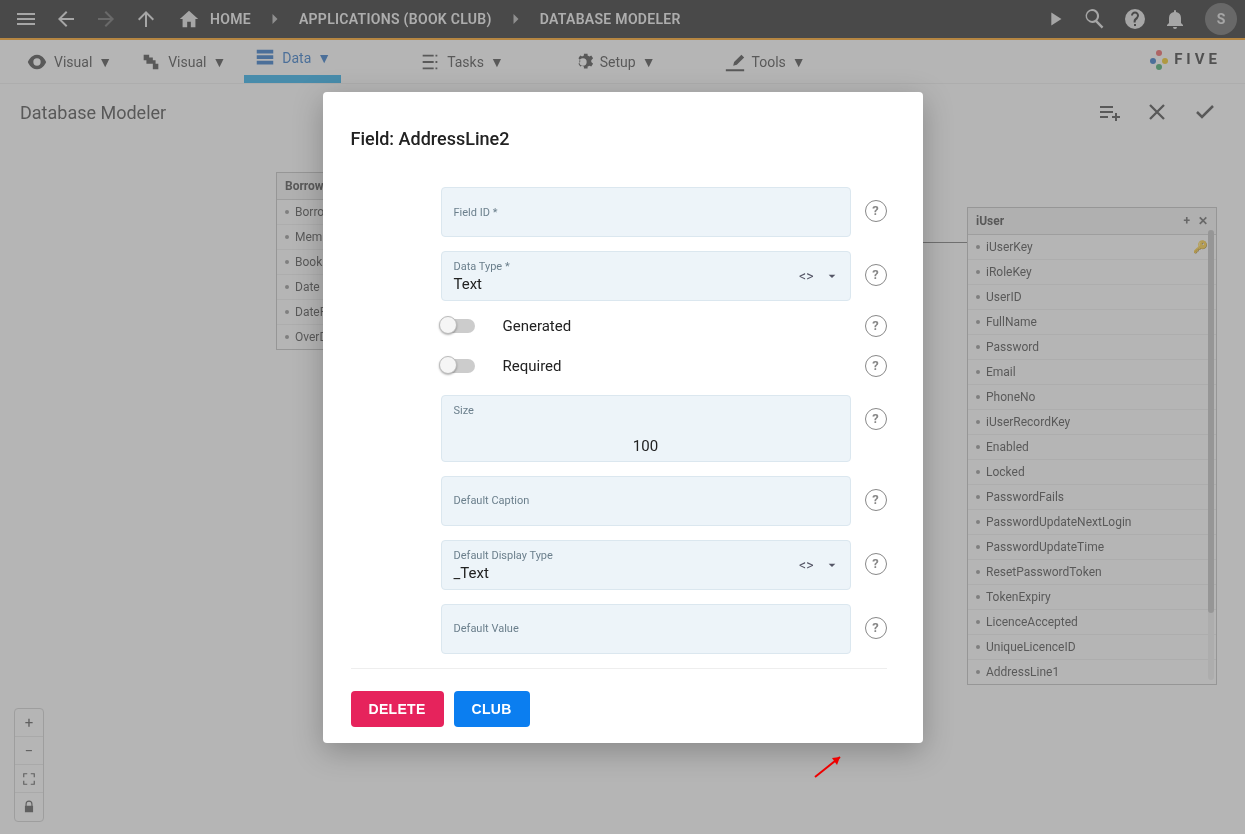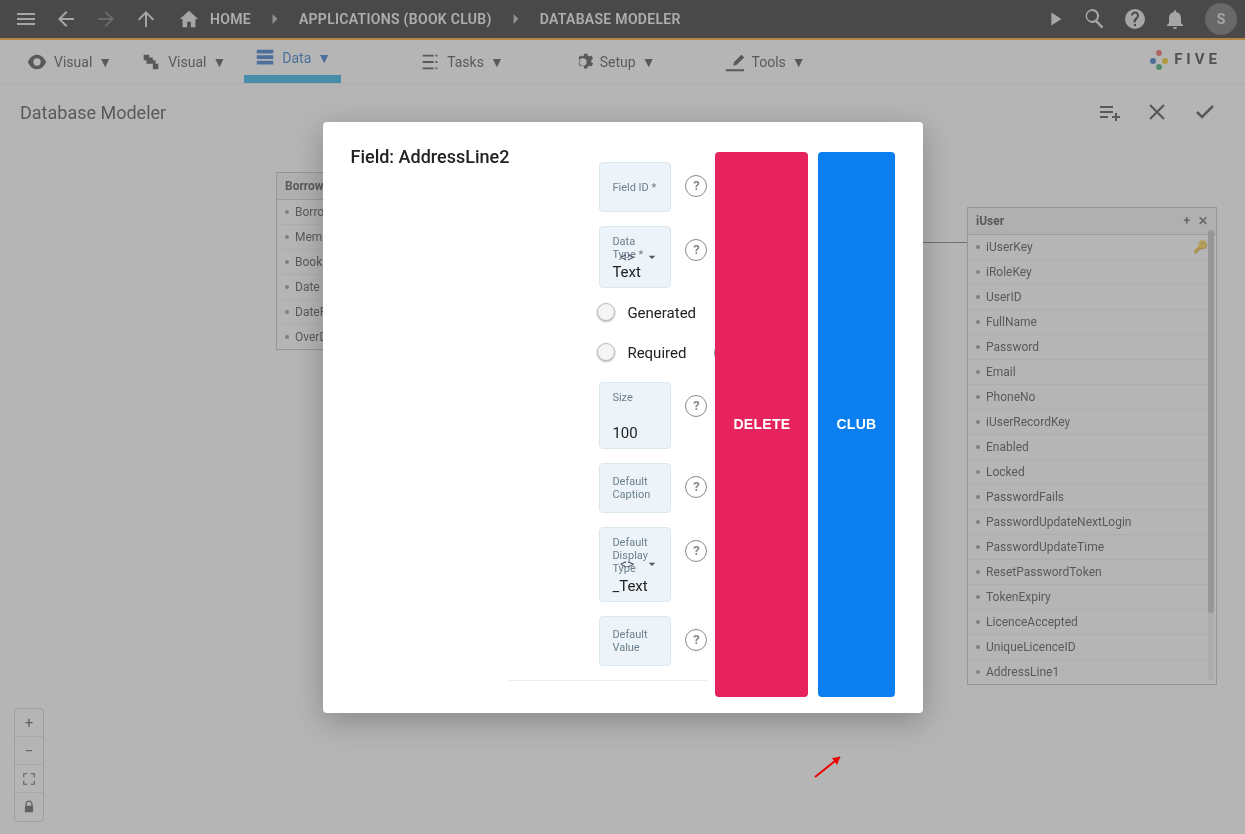--- a/index.html
+++ b/index.html
@@ -126,23 +126,23 @@
     z-index: 50;
   }
 
   
   .modal {
     width: 600px;
     max-height: 720px;
     background: #fff;
     border-radius: 4px;
     box-shadow: 0 8px 30px rgba(0,0,0,.25);
-    padding: 24px 28px 16px 28px;
+    padding: 36px 28px 16px 28px;
     position: relative;
-    display: flex; flex-direction: row;
+    display: flex; flex-direction: column;
   }
   .modal-title { font-size: 18px; font-weight: 500; color: #222; margin-bottom: 22px; }
   .modal-body { flex: 1; overflow-y: auto; padding-right: 8px; }
   .form-row {
     display: flex; align-items: flex-start; gap: 14px;
     margin-bottom: 14px;
     padding-left: 90px;
   }
   .form-row:first-child { margin-top: 16px; }
   .field-box {
@@ -150,21 +150,21 @@
     border: 1px solid #dbe7ef;
     background: #edf4f9;
     border-radius: 4px;
     padding: 8px 12px 6px 12px;
     position: relative;
     min-height: 50px;
     display: flex; flex-direction: column; justify-content: center;
   }
   .field-label { font-size: 11px; color: #6b7f8c; }
   .field-value { font-size: 15px; color: #222; margin-top: 2px; }
-  .field-value.right { text-align: left; margin-top: 20px; }
+  .field-value.right { text-align: center; margin-top: 20px; }
   .field-icons {
     position: absolute; right: 10px; top: 50%; transform: translateY(-50%);
     display: flex; gap: 10px; color: #556; font-size: 14px;
   }
   .help-icon {
     width: 22px; height: 22px;
     border: 1.5px solid #888; border-radius: 50%;
     display: flex; align-items: center; justify-content: center;
     color: #888; font-size: 13px; font-weight: bold;
     margin-top: 13px;

